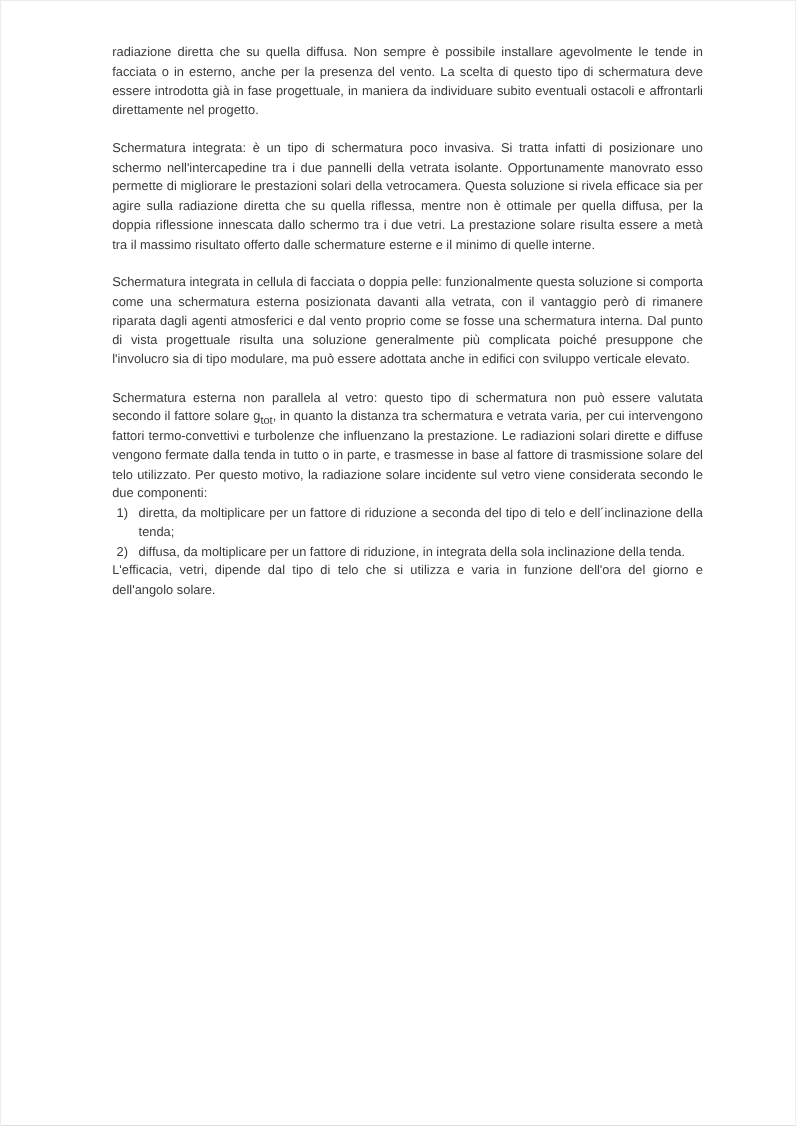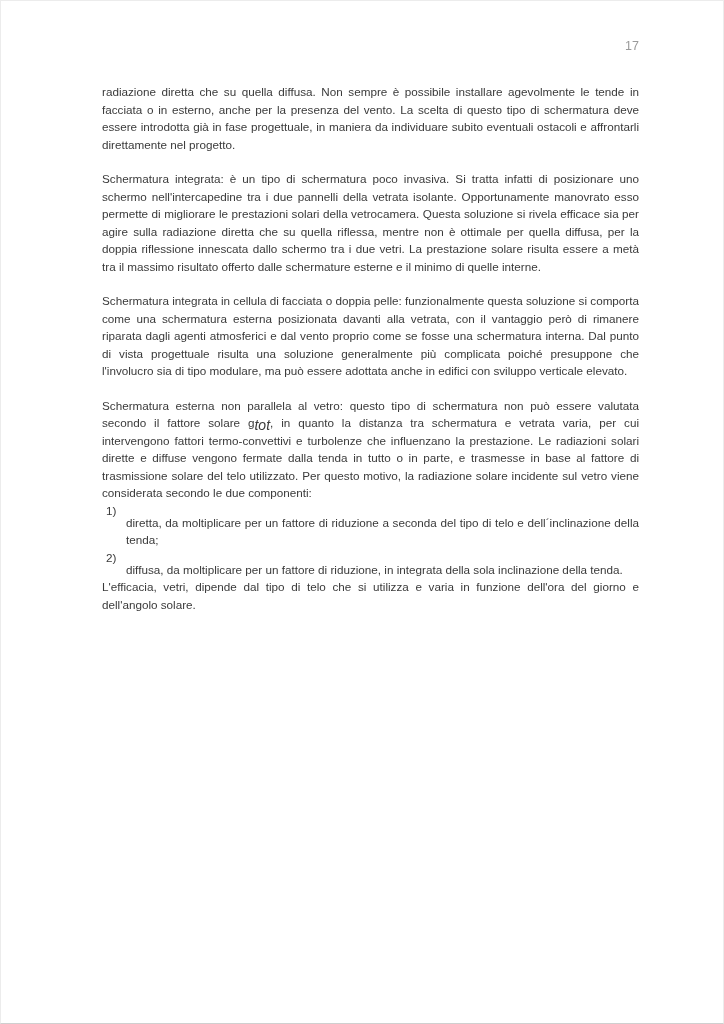--- a/index.html
+++ b/index.html
@@ -37,52 +37,49 @@
     color: #3a3a3a;
     text-align: justify;
     margin: 0 0 17px 15px;
   }
   .para.no-gap {
     margin-bottom: 0;
   }
   .heading {
   }
   .sub {
-    font-size: 14px;
+    font-size: 10px;
     vertical-align: sub;
     line-height: 0;
-    font-style: italic;
   }
   .num-list {
     margin: 0;
   }
   .list-item {
     display: flex;
     font-size: 11.7px;
     line-height: 17.5px;
     color: #3a3a3a;
   }
   .list-num {
     flex: 0 0 20px;
     margin-left: 19px;
     text-align: left;
   }
   .list-text {
     flex: 1;
     text-align: justify;
-    margin-top: 12px;
   }
 </style>
 </head>
 <body>
 
 <div class="page">
   <div class="content">
 
-    <div class="page-number">17</div>
 
     <p class="para">radiazione diretta che su quella diffusa. Non sempre è possibile installare agevolmente le tende in facciata o in esterno, anche per la presenza del vento. La scelta di questo tipo di schermatura deve essere introdotta già in fase progettuale, in maniera da individuare subito eventuali ostacoli e affrontarli direttamente nel progetto.</p>
 
     <p class="para"><span class="heading">Schermatura integrata:</span><span> è un tipo di schermatura poco invasiva. Si tratta infatti di posizionare uno schermo nell'intercapedine tra i due pannelli della vetrata isolante. Opportunamente manovrato esso permette di migliorare le prestazioni solari della vetrocamera. Questa soluzione si rivela efficace sia per agire sulla radiazione diretta che su quella riflessa, mentre non è ottimale per quella diffusa, per la doppia riflessione innescata dallo schermo tra i due vetri. La prestazione solare risulta essere a metà tra il massimo risultato offerto dalle schermature esterne e il minimo di quelle interne.</span></p>
 
     <p class="para"><span class="heading">Schermatura integrata in cellula di facciata o doppia pelle:</span><span> funzionalmente questa soluzione si comporta come una schermatura esterna posizionata davanti alla vetrata, con il vantaggio però di rimanere riparata dagli agenti atmosferici e dal vento proprio come se fosse una schermatura interna. Dal punto di vista progettuale risulta una soluzione generalmente più complicata poiché presuppone che l'involucro sia di tipo modulare, ma può essere adottata anche in edifici con sviluppo verticale elevato.</span></p>
 
     <p class="para no-gap"><span class="heading">Schermatura esterna non parallela al vetro:</span><span> questo tipo di schermatura non può essere valutata secondo il fattore solare g</span><span class="sub">tot</span><span>, in quanto la distanza tra schermatura e vetrata varia, per cui intervengono fattori termo-convettivi e turbolenze che influenzano la prestazione. Le radiazioni solari dirette e diffuse vengono fermate dalla tenda in tutto o in parte, e trasmesse in base al fattore di trasmissione solare del telo utilizzato. Per questo motivo, la radiazione solare incidente sul vetro viene considerata secondo le due componenti:</span></p>
 
     <div class="num-list">

